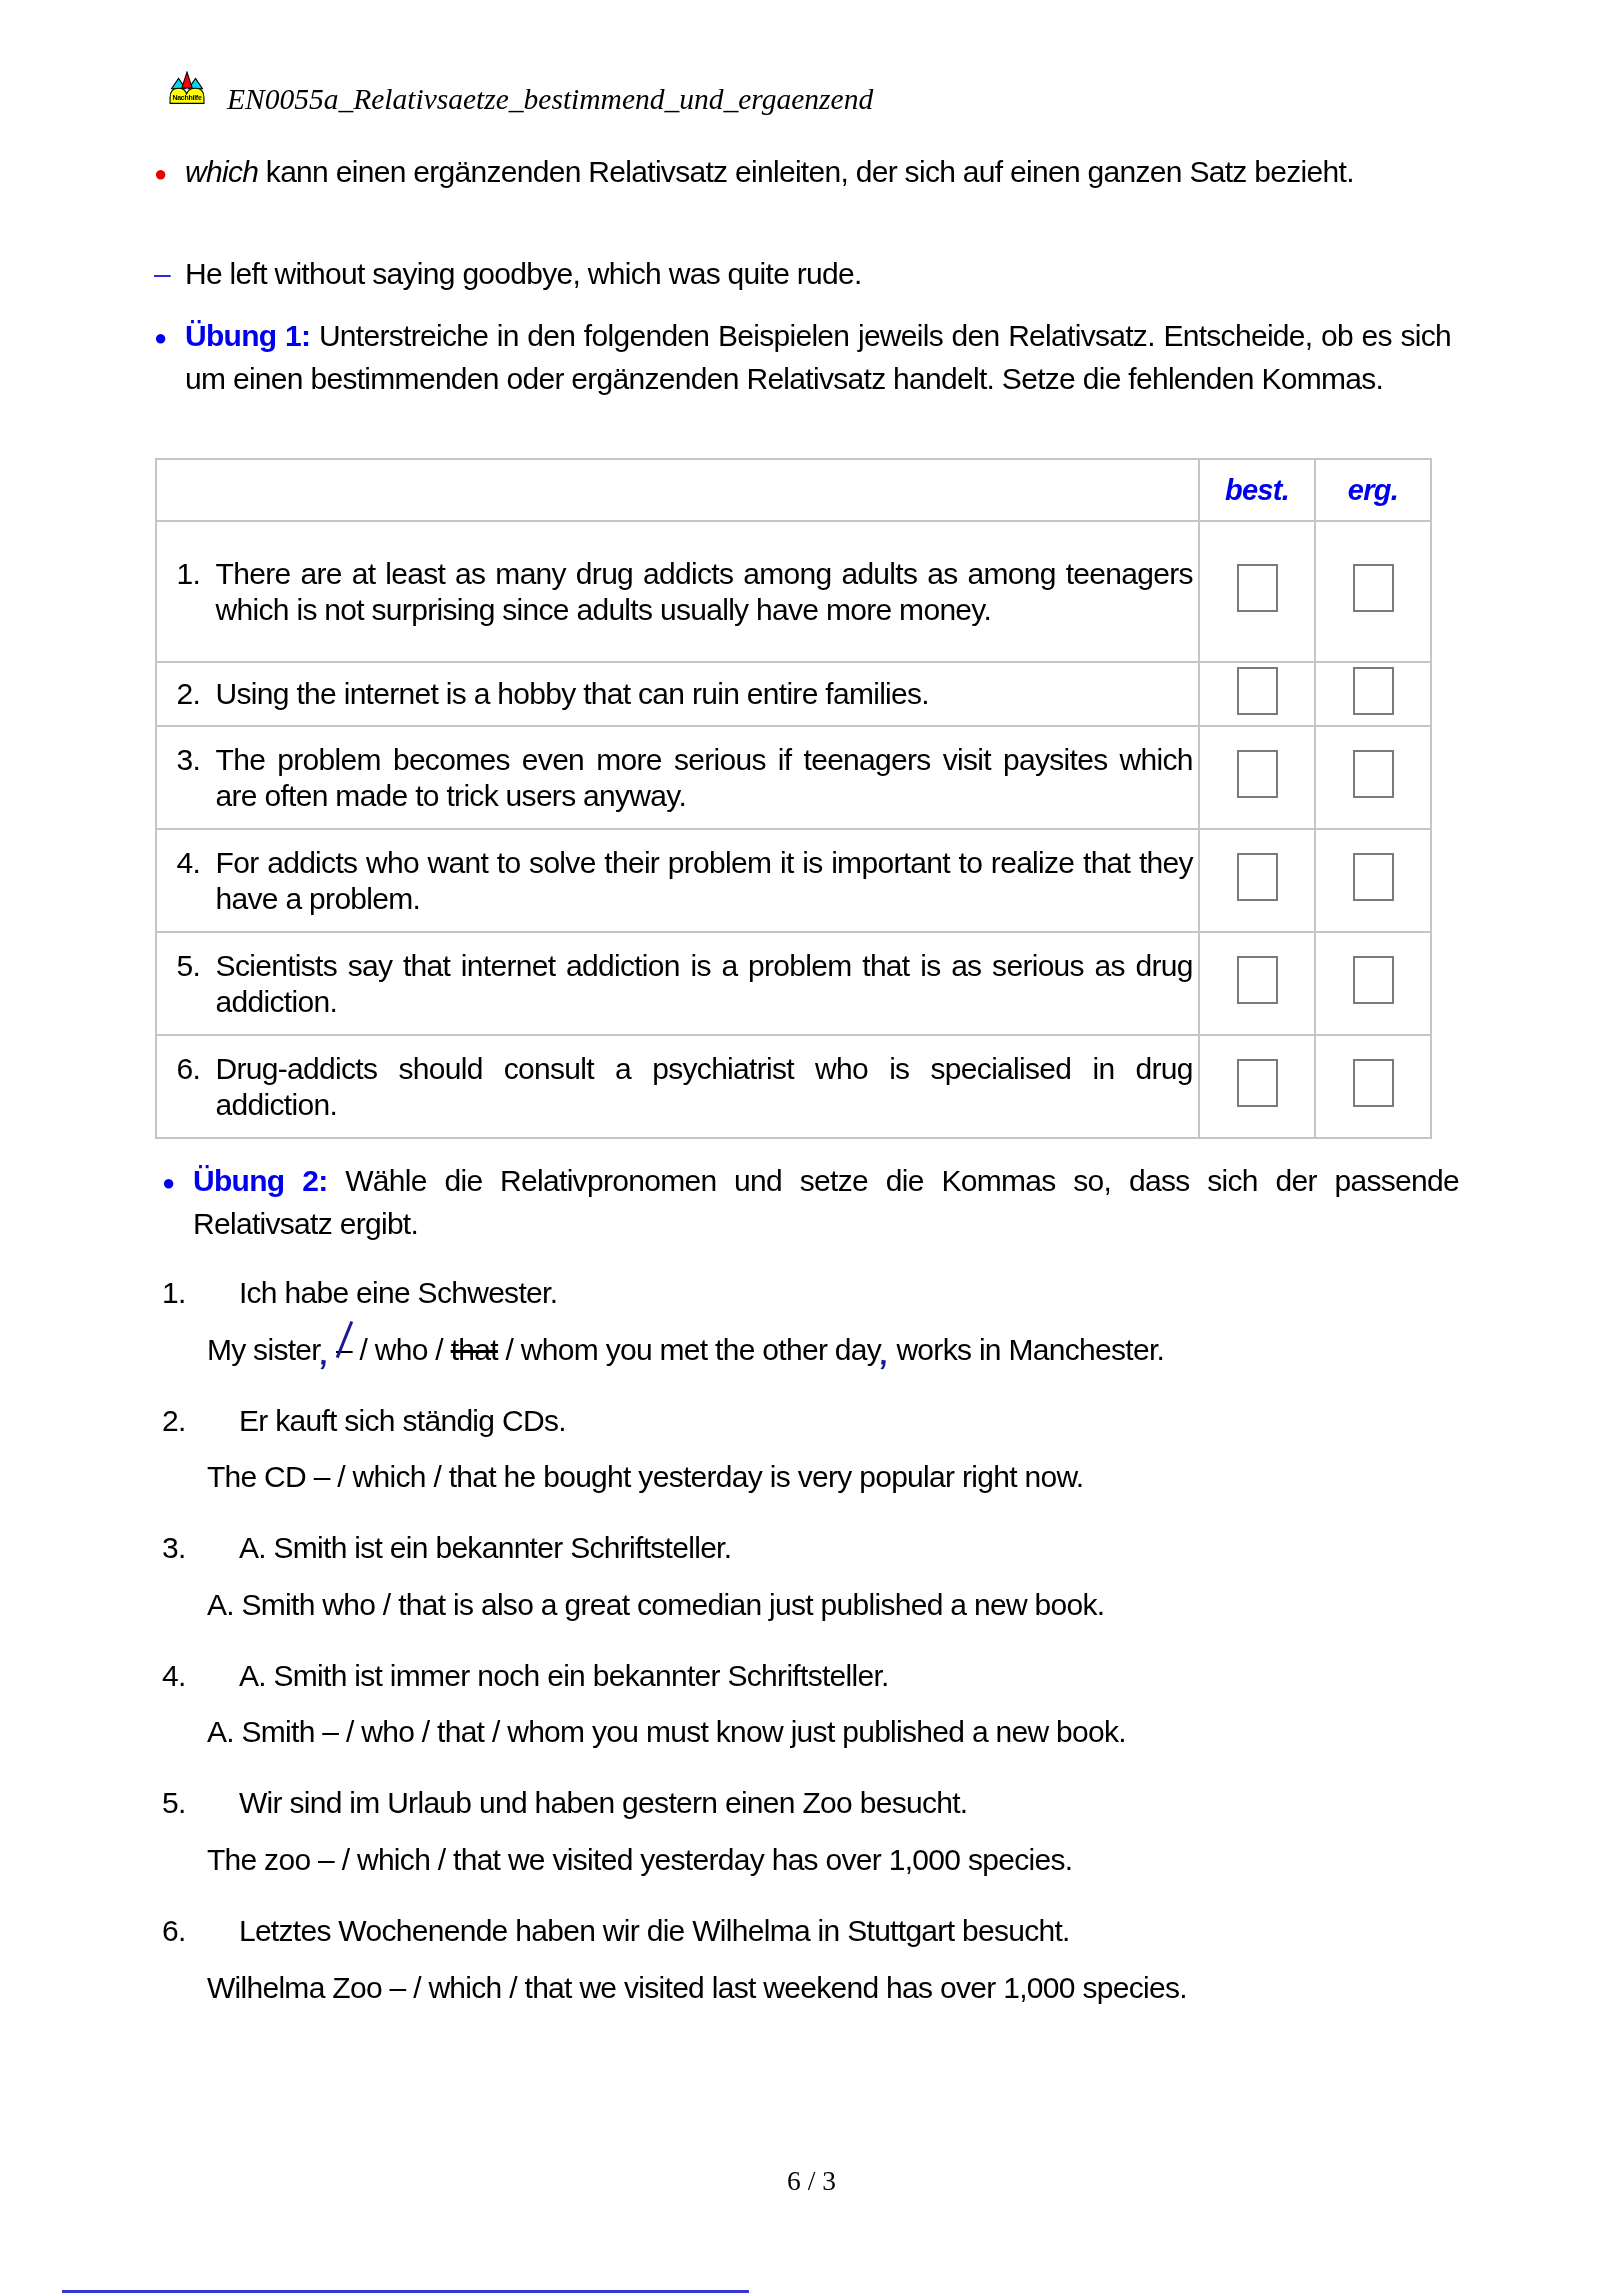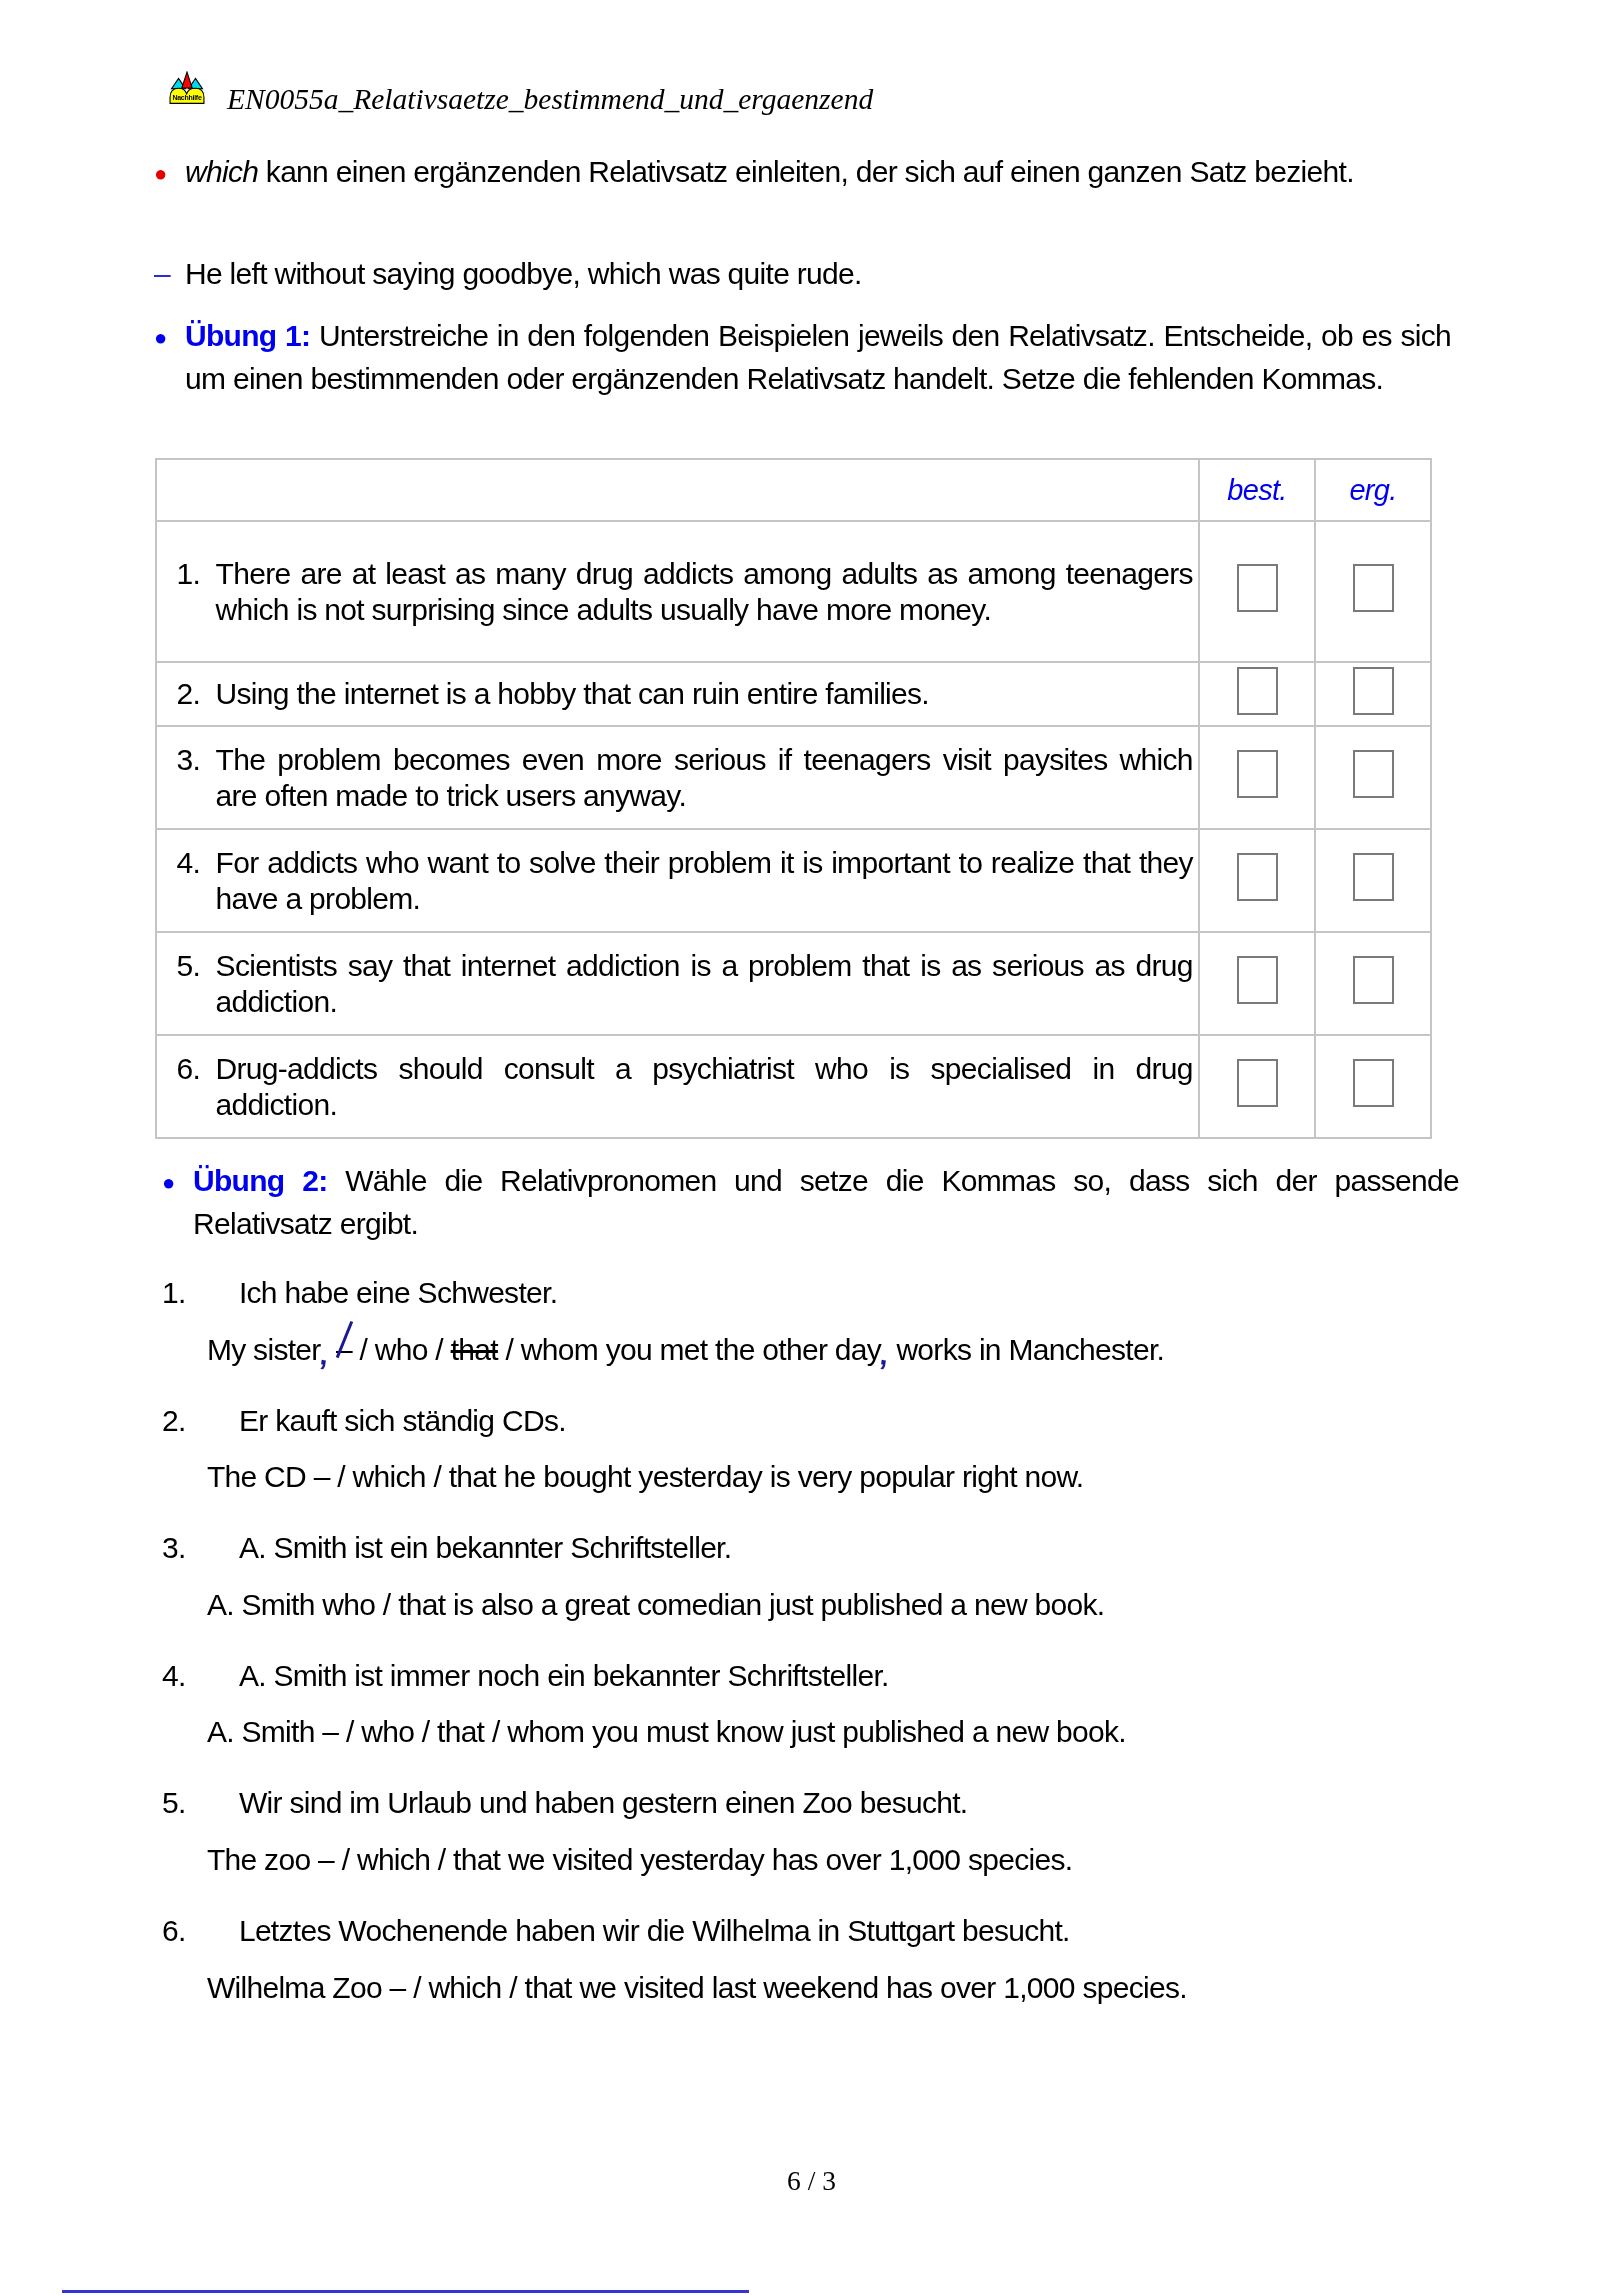--- a/index.html
+++ b/index.html
@@ -63,21 +63,21 @@
   .u1-table{
     position:absolute;left:155px;top:458px;
     width:1275px;border-collapse:collapse;table-layout:fixed;
   }
   .u1-table td,.u1-table th{border:2px solid var(--table_border);}
   .col-text{width:1043px;}
   .col-check{width:116px;}
   .u1-table th{
     height:62px;
     color:var(--accent_blue);
-    font-style:italic;font-weight:normal;
+    font-style:italic;font-weight:bold;
     font-size:29px;text-align:center;vertical-align:middle;
   }
   .td-text{vertical-align:middle;padding:11.8px 5.2px 11.8px 19.6px;}
   .row-flex{display:flex;align-items:flex-start;}
   .rownum{flex:none;width:39px;line-height:36px;}
   .rowbody{flex:1;line-height:36px;text-align:justify;}
   .td-check{vertical-align:middle;text-align:center;}
   .checkbox{
     display:inline-block;width:41px;height:48px;
     border:2.6px solid var(--checkbox_border);

